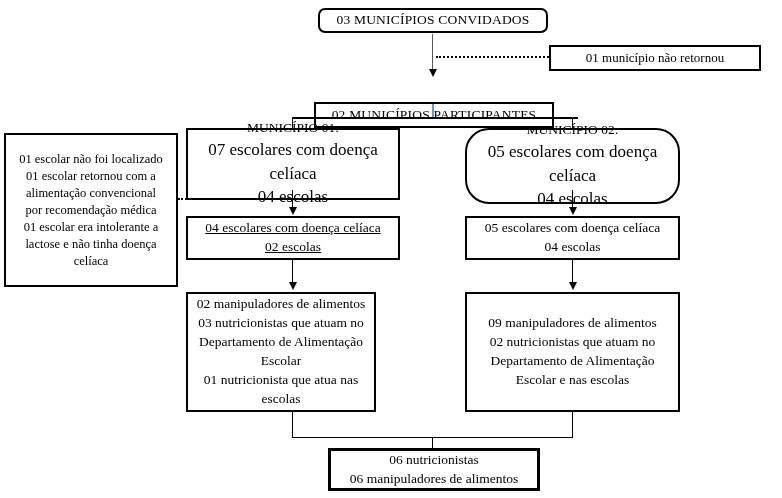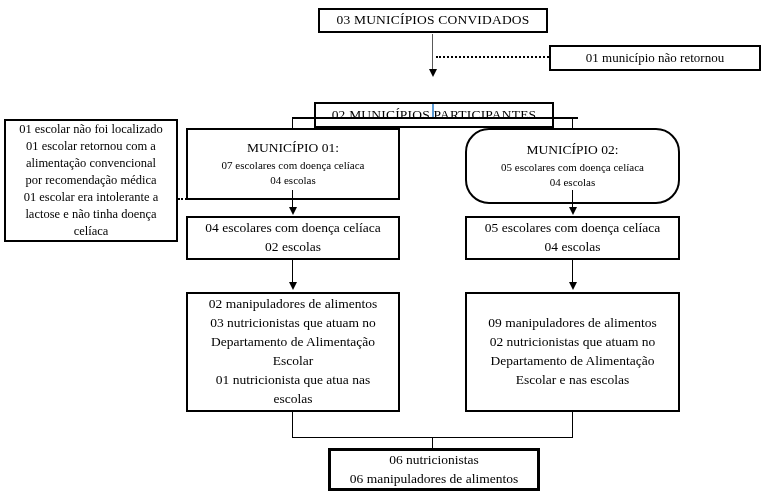--- a/index.html
+++ b/index.html
@@ -32,32 +32,32 @@
   .hline2 { position: absolute; height: 2px; background: #000; }
   .dotted { position: absolute; height: 0; border-top: 2px dotted #000; }
   .ahead {
     position: absolute; width: 0; height: 0;
     border-left: 4px solid transparent;
     border-right: 4px solid transparent;
     border-top: 8px solid #000;
   }
   .gray-stem { background: #595959; }
   .title-line { font-size: 13.5px; }
-  .body-line { font-size: 11px; white-space: pre-line; }
+  .body-line { font-size: 17px; white-space: pre-line; }
   #box-invited, #box-participants { font-size: 13.5px; letter-spacing: .2px; }
   #box-not-returned { font-size: 13px; }
   #box-note { font-size: 12.5px; line-height: 1.36; padding: 2px 3px; }
   #box-total { border-width: 3px; }
 </style>
 </head>
 <body>
 
 <div id="canvas">
 
-  <div class="box" id="box-invited" style="left:318px; top:8px; width:230px; height:25px;">03 MUNICÍPIOS CONVIDADOS</div>
+  <div class="box" id="box-invited" style="left:318px; top:8px; width:230px; height:25px;border-radius:7px;">03 MUNICÍPIOS CONVIDADOS</div>
 
   <div class="vline gray-stem" style="left:432px; top:34px; height:36px;"></div>
   <div class="ahead" style="left:429px; top:69px;"></div>
 
   <div class="dotted" style="left:436px; top:56px; width:113px;"></div>
   <div class="box" id="box-not-returned" style="left:549px; top:45px; width:212px; height:26px;">01 município não retornou</div>
 
   <div class="box" id="box-participants" style="left:314px; top:78px; width:240px; height:26px;margin-top:24px;">02 MUNICÍPIOS PARTICIPANTES</div>
 
   <div class="vline" style="left: 432px; top: 104px; height: 14px; width: 2px; background-color: rgb(91, 155, 213);"></div>
@@ -70,46 +70,46 @@
     <div class="body-line">07 escolares com doença celíaca
 04 escolas</div>
   </div>
 
   <div class="box" style="left:465px; top:128px; width:215px; height:76px;border-radius:24px;">
     <div class="title-line">MUNICÍPIO 02:</div>
     <div class="body-line">05 escolares com doença celíaca
 04 escolas</div>
   </div>
 
-  <div class="box" id="box-note" style="left:4px; top:119px; width:174px; height:123px;">01 escolar não foi localizado
+  <div class="box" id="box-note" style="left:4px; top:133px; width:174px; height:154px;">01 escolar não foi localizado
 01 escolar retornou com a
 alimentação convencional
 por recomendação médica
 01 escolar era intolerante a
 lactose e não tinha doença
 celíaca</div>
 
   <div class="vline" style="left:292px; top:190px; height:18px;"></div>
   <div class="ahead" style="left:289px; top:207px;"></div>
   <div class="dotted" style="left:178px; top:198px; width:112px;"></div>
 
   <div class="vline" style="left:572px; top:190px; height:18px;"></div>
   <div class="ahead" style="left:569px; top:207px;"></div>
 
-  <div class="box" style="left:186px; top:216px; width:214px; height:44px;">04 escolares com doença celíaca
+  <div class="box" style="left:186px; top:216px; width:214px; height:44px;text-decoration:underline;">04 escolares com doença celíaca
 02 escolas</div>
   <div class="box" style="left:465px; top:216px; width:215px; height:44px;">05 escolares com doença celíaca
 04 escolas</div>
 
   <div class="vline" style="left:292px; top:260px; height:23px;"></div>
   <div class="ahead" style="left:289px; top:282px;"></div>
   <div class="vline" style="left:572px; top:260px; height:23px;"></div>
   <div class="ahead" style="left:569px; top:282px;"></div>
 
-  <div class="box" style="left:186px; top:292px; width:214px; height:120px;">02 manipuladores de alimentos
+  <div class="box" style="left:186px; top:292px; width:190px; height:120px;">02 manipuladores de alimentos
 03 nutricionistas que atuam no
 Departamento de Alimentação
 Escolar
 01 nutricionista que atua nas
 escolas</div>
   <div class="box" style="left:465px; top:292px; width:215px; height:120px;">09 manipuladores de alimentos
 02 nutricionistas que atuam no
 Departamento de Alimentação
 Escolar e nas escolas</div>
 

